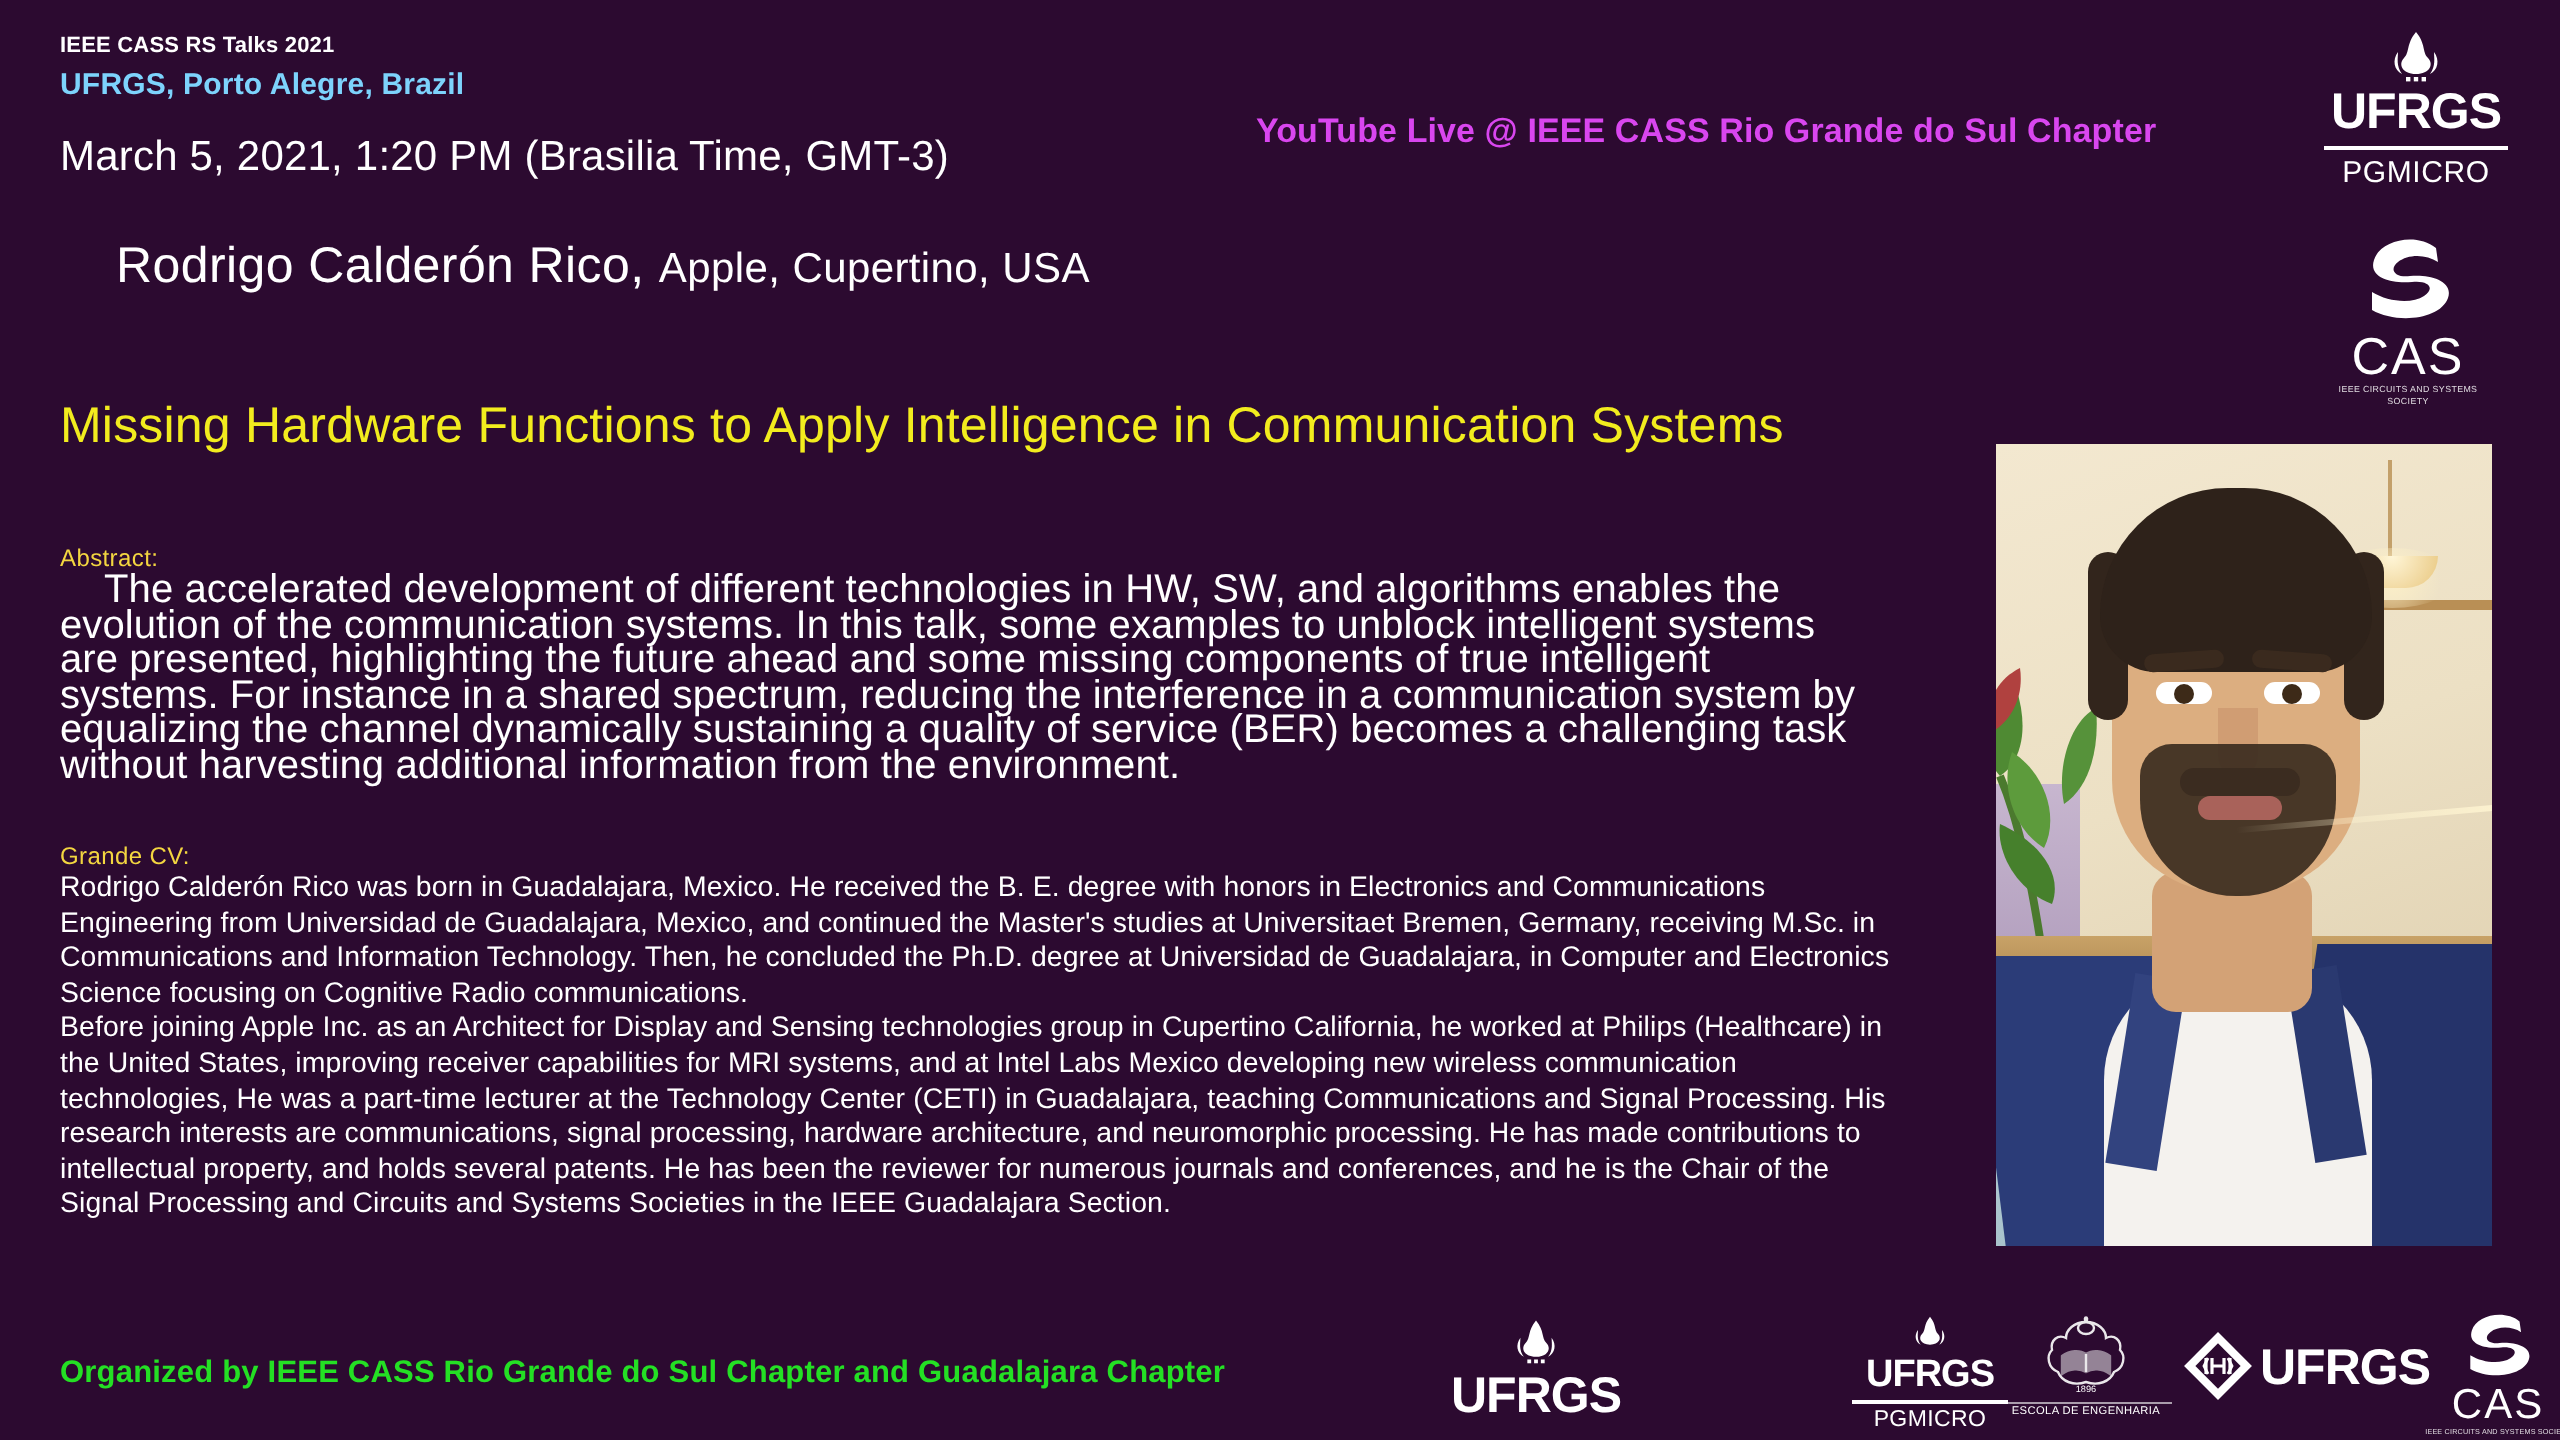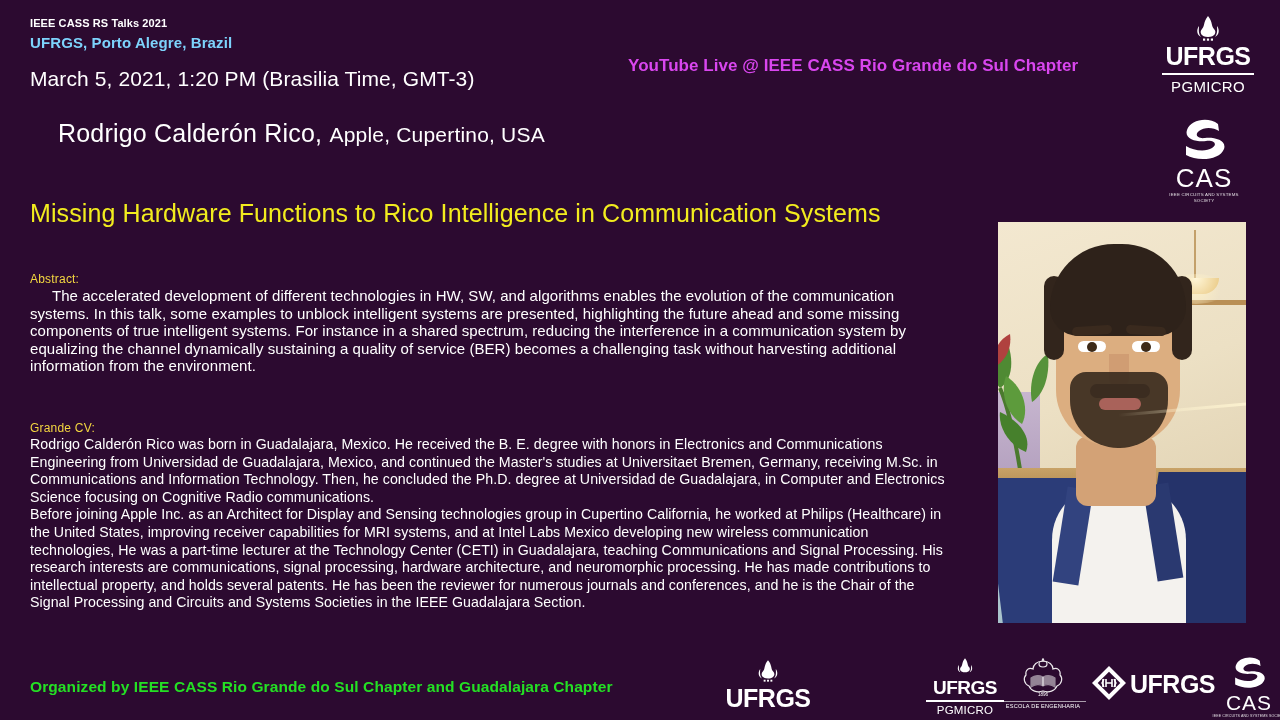--- a/index.html
+++ b/index.html
@@ -24,21 +24,21 @@
 
   
   #speaker { position:absolute; left:30px; top:119px; font-size:25px; color:#ffffff; letter-spacing:0.2px;margin-left:28px; }
   #speaker .affil { font-size:21px; }
   #talk-title { position:absolute; left:30px; top:199px; font-size:25px; color:#f2ec1e; letter-spacing:0.1px; white-space:nowrap; }
 
   
   #abstract-block { position:absolute; left:30px; top:272px; width:908px; }
   #cv-block { position:absolute; left:30px; top:421px; width:915px; }
   .sec-label { font-size:12px; font-weight:normal; color:#f3d640; line-height:15px; letter-spacing:0.2px; }
-  .body-text { font-size:15px; color:#ffffff; line-height:17.6px; letter-spacing:0.05px; }
+  .body-text { font-size:20px; color:#ffffff; line-height:17.6px; letter-spacing:0.05px; }
   .body-text.indent { text-indent:22px; }
   .cv-para { font-size:14.2px; color:#ffffff; line-height:17.6px; letter-spacing:0.05px; }
 
   
   #photo-frame {
     position:absolute; left:998px; top:222px; width:248px; height:401px;
     overflow:hidden; background:#e9decc;
   }
   .ph-wall { position:absolute; inset:0;
     background:linear-gradient(160deg,#f3e8d0 0%, #ece0c4 42%, #e3d5b6 70%, #dccfae 100%); }
@@ -141,21 +141,21 @@
 </div>
 
 <div id="header-right">
   <div class="yt-line">YouTube Live @ IEEE CASS Rio Grande do Sul Chapter</div>
 </div>
 
 <div id="speaker">
   <span>Rodrigo Calderón Rico,</span>
   <span class="affil">Apple, Cupertino, USA</span>
 </div>
-<div id="talk-title">Missing Hardware Functions to Rico Intelligence in Communication Systems</div>
+<div id="talk-title">Missing Hardware Functions to Apply Intelligence in Communication Systems</div>
 
 <div id="abstract-block">
   <div class="sec-label">Abstract:</div>
   <div class="body-text indent">The accelerated development of different technologies in HW, SW, and algorithms enables the evolution of the communication systems. In this talk, some examples to unblock intelligent systems are presented, highlighting the future ahead and some missing components of true intelligent systems. For instance in a shared spectrum, reducing the interference in a communication system by equalizing the channel dynamically sustaining a quality of service (BER) becomes a challenging task without harvesting additional information from the environment.</div>
 </div>
 
 <div id="cv-block">
   <div class="sec-label">Grande CV:</div>
   <div class="cv-para">Rodrigo Calderón Rico was born in Guadalajara, Mexico. He received the B. E. degree with honors in Electronics and Communications Engineering from Universidad de Guadalajara, Mexico, and continued the Master's studies at Universitaet Bremen, Germany, receiving M.Sc. in Communications and Information Technology. Then, he concluded the Ph.D. degree at Universidad de Guadalajara, in Computer and Electronics Science focusing on Cognitive Radio communications.</div>
   <div class="cv-para">Before joining Apple Inc. as an Architect for Display and Sensing technologies group in Cupertino California, he worked at Philips (Healthcare) in the United States, improving receiver capabilities for MRI systems, and at Intel Labs Mexico developing new wireless communication technologies, He was a part-time lecturer at the Technology Center (CETI) in Guadalajara, teaching Communications and Signal Processing. His research interests are communications, signal processing, hardware architecture, and neuromorphic processing. He has made contributions to intellectual property, and holds several patents. He has been the reviewer for numerous journals and conferences, and he is the Chair of the Signal Processing and Circuits and Systems Societies in the IEEE Guadalajara Section.</div>

